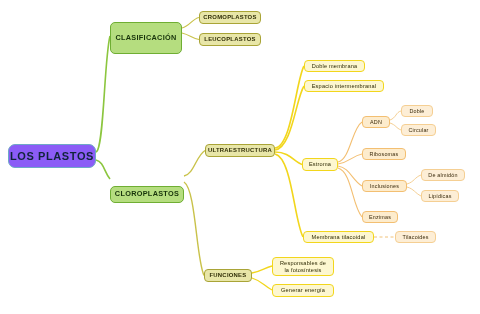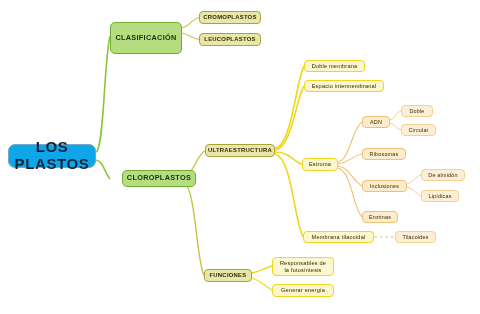--- a/index.html
+++ b/index.html
@@ -28,24 +28,24 @@
     display: flex;
     align-items: center;
     justify-content: center;
     text-align: center;
     line-height: 1.12;
     white-space: pre-line;
     border-style: solid;
   }
   
   .n-root {
-    background: #0ea5e9;
+    background: #8b5cf6;
     border: 1px solid #6fa8c8;
     border-radius: 7px;
-    font-size: 15px;
+    font-size: 11px;
     font-weight: bold;
     color: #10243a;
     letter-spacing: 0.6px;
   }
   
   .n-green {
     background: #b5dd7f;
     border: 1px solid #6fae33;
     border-radius: 5px;
     font-size: 7.3px;
@@ -131,21 +131,21 @@
   </svg>
 
   <div class="node n-root" style="left:8px;top:144px;width:88px;height:24px;">LOS PLASTOS</div>
 
   <div class="node n-green" style="left:110px;top:22px;width:72px;height:32px;">CLASIFICACIÓN</div>
 
   <div class="node n-khaki" style="left:199px;top:11px;width:62px;height:13px;">CROMOPLASTOS</div>
 
   <div class="node n-khaki" style="left:199px;top:33px;width:62px;height:13px;">LEUCOPLASTOS</div>
 
-  <div class="node n-green" style="left:110px;top:170px;width:74px;height:17px;margin-left:12px;">CLOROPLASTOS</div>
+  <div class="node n-green" style="left:110px;top:186px;width:74px;height:17px;">CLOROPLASTOS</div>
 
   <div class="node n-khaki" style="left:205px;top:144px;width:70px;height:13px;">ULTRAESTRUCTURA</div>
 
   <div class="node n-khaki" style="left:204px;top:269px;width:48px;height:13px;">FUNCIONES</div>
 
   <div class="node n-yellow" style="left:304px;top:60px;width:61px;height:12px;">Doble membrana</div>
 
   <div class="node n-yellow" style="left:304px;top:80px;width:80px;height:12px;">Espacio intermembranal</div>
 
   <div class="node n-yellow" style="left:302px;top:158px;width:36px;height:13px;">Estroma</div>

